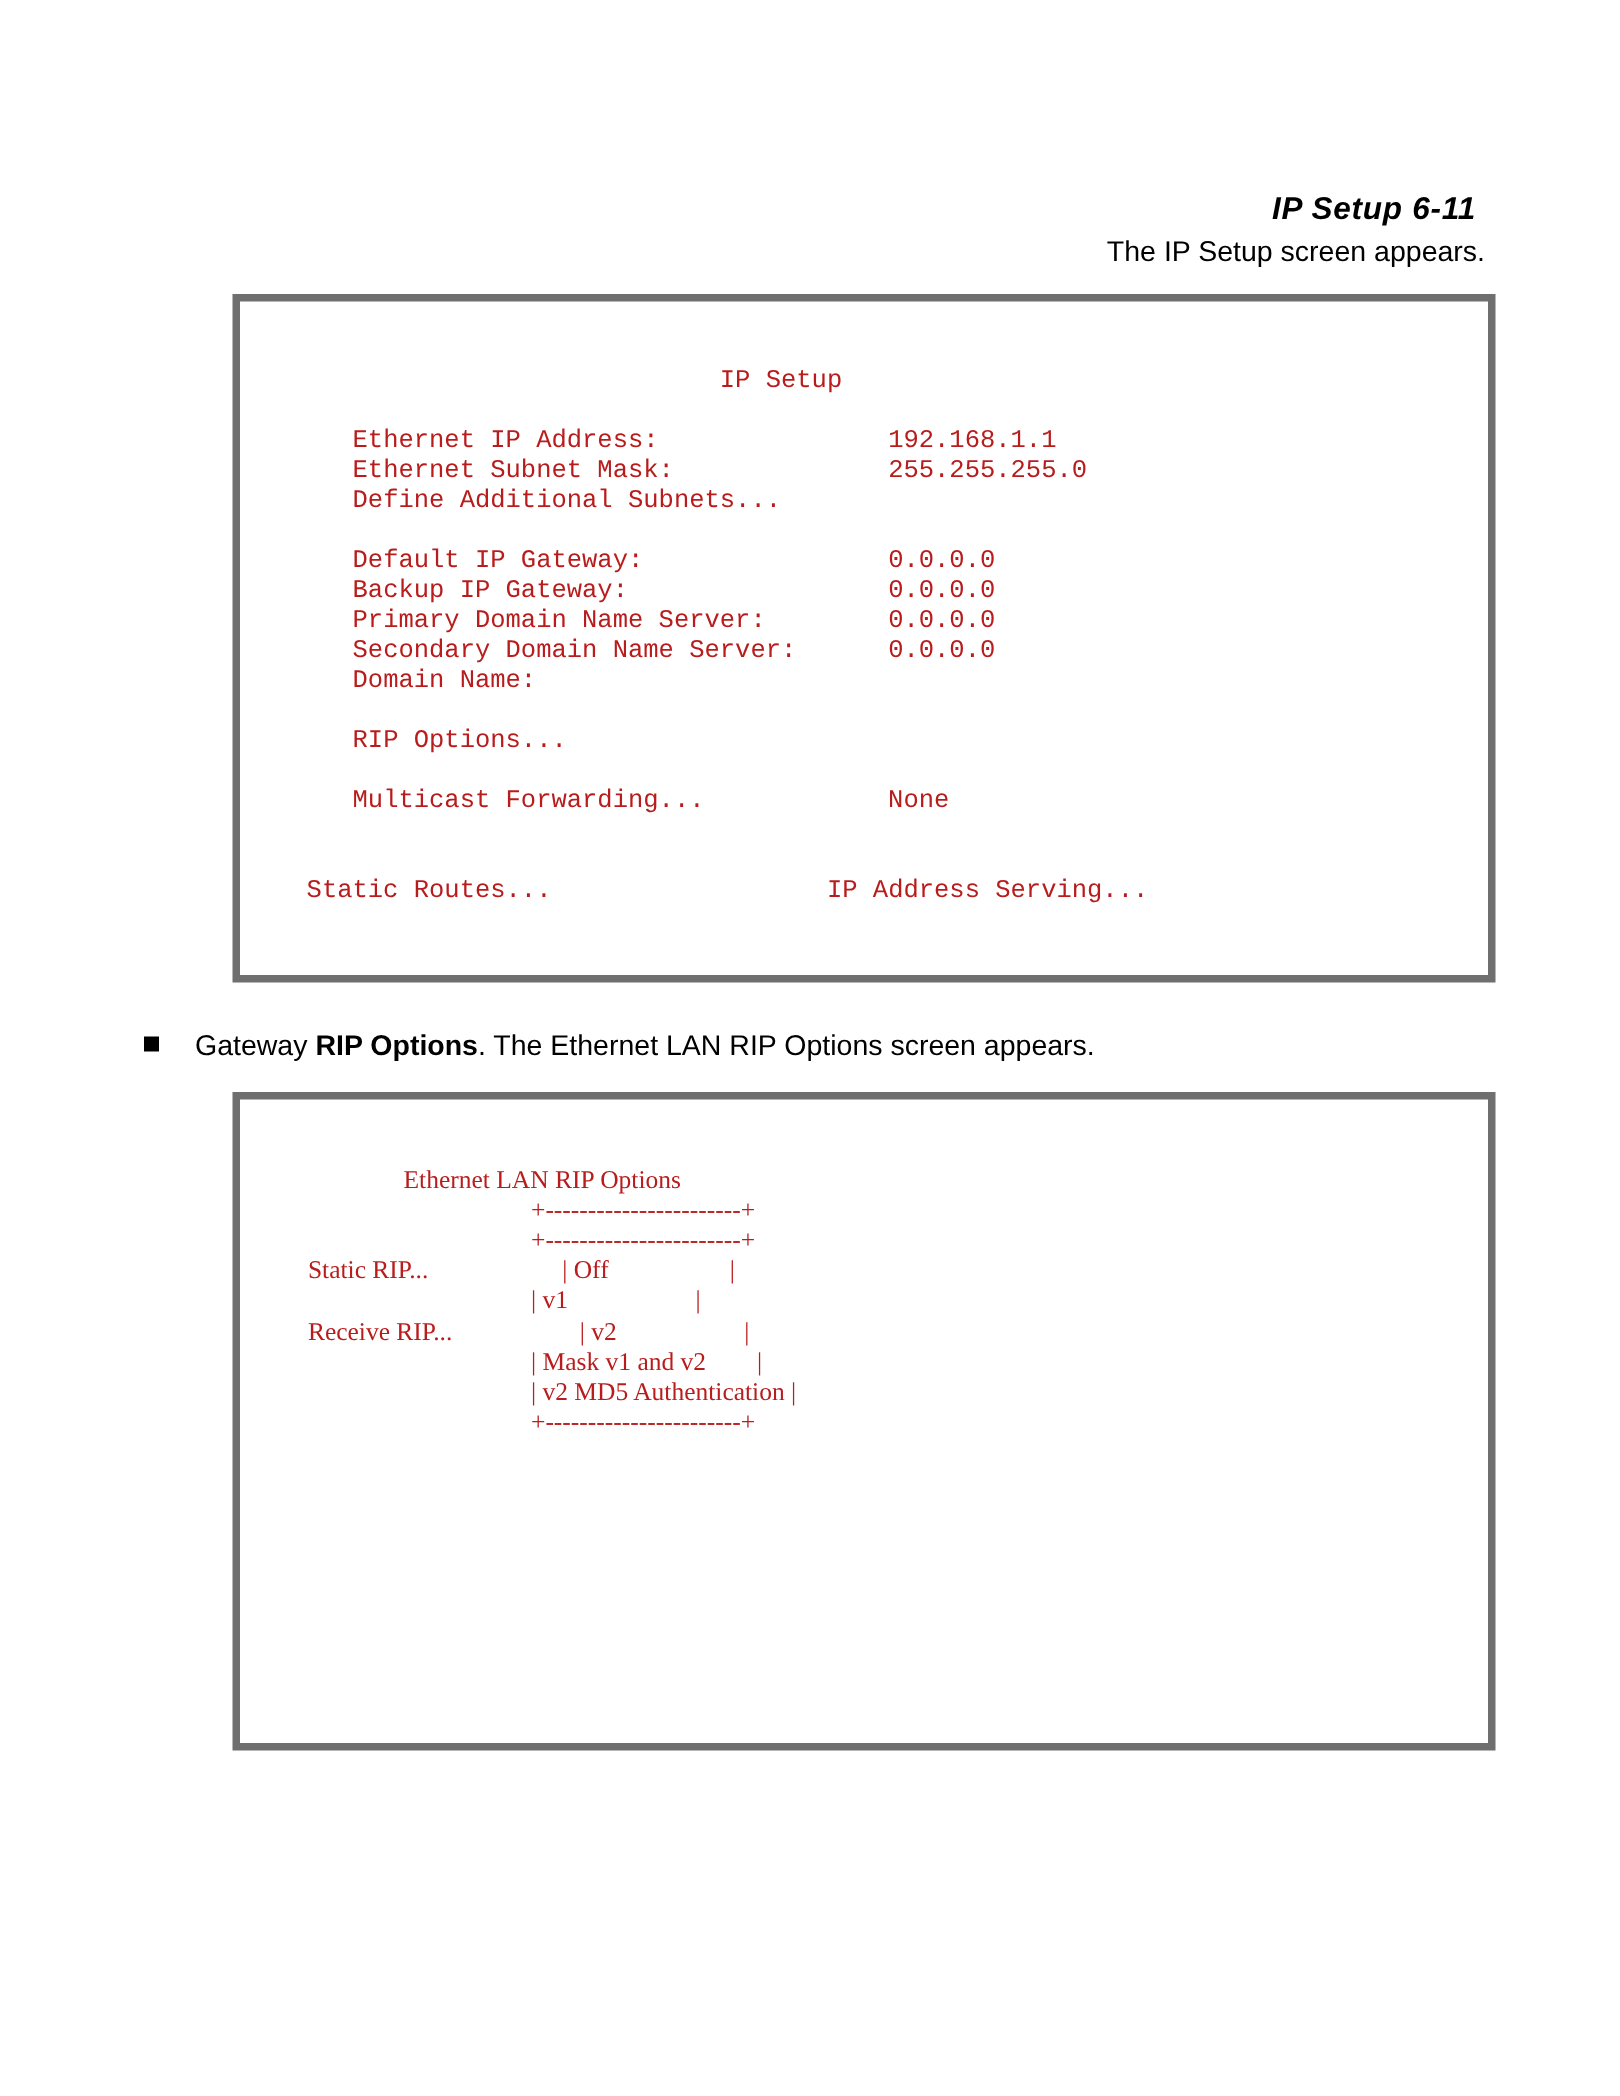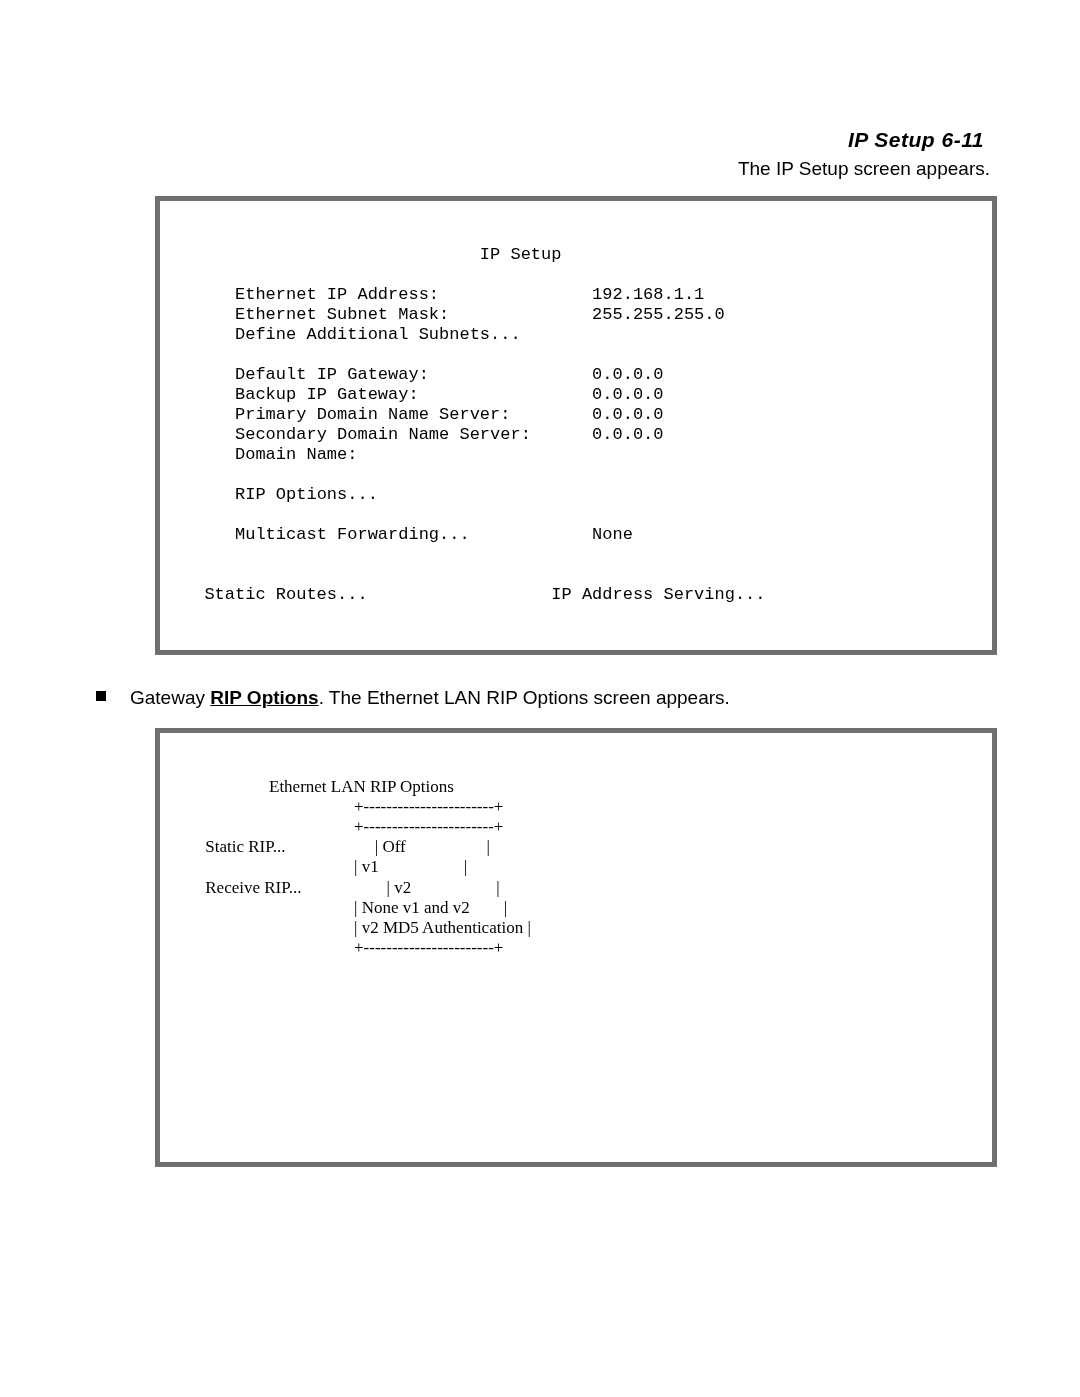--- a/index.html
+++ b/index.html
@@ -37,40 +37,40 @@
     border: 5px solid #6f6f6f;
     background: #ffffff;
     margin: 0 auto 30px auto;
     width: 784px;   
     box-sizing: content-box;
     padding: 24px 24px 24px 24px;
     font-family: "Courier New", Courier, monospace;
     font-size: 17px;
     line-height: 1.18;
     white-space: pre;
-    color: #000000;
+    color: #b91c1c;
     margin-left: 65px;
   }
   .term.short { min-height: 248px; }
   .term.tall  { min-height: 290px; font-family: Liberation Serif, serif; }
   .bullet-row {
     display: flex;
     align-items: flex-start;
     margin: 26px 0 18px 0;
   }
   .bullet-row .sq {
     width: 10px; height: 10px;
     background: #000;
     margin: 6px 24px 0 6px;
   }
   .bullet-row .txt {
     font-size: 19px;
     line-height: 1.35;
   }
-  .bold { font-weight: 700; text-decoration: underline; }
+  .bold { font-weight: 700; }
 </style>
 </head>
 <body>
 
 <div class="page">
 
   <div class="page-header">IP Setup   6-11</div>
 
   <p class="body-text">The IP Setup screen appears.</p>
 
@@ -103,21 +103,21 @@
     </div>
   </div>
 
   <div class="term tall">
 <span>                    <span>Ethernet LAN RIP Options</span></span>
                                         +-----------------------+
                                         +-----------------------+
      <span>Static RIP...</span>                     | <span>Off</span>                   |
                                         | <span>v1</span>                    |
      <span>Receive RIP...</span>                    | <span>v2</span>                    |
-                                        | <span>None v1 and v2</span>        |
+                                        | <span>Mask v1 and v2</span>        |
                                         | <span>v2 MD5 Authentication</span> |
                                         +-----------------------+
 
 
 
 
 
 
 
 

